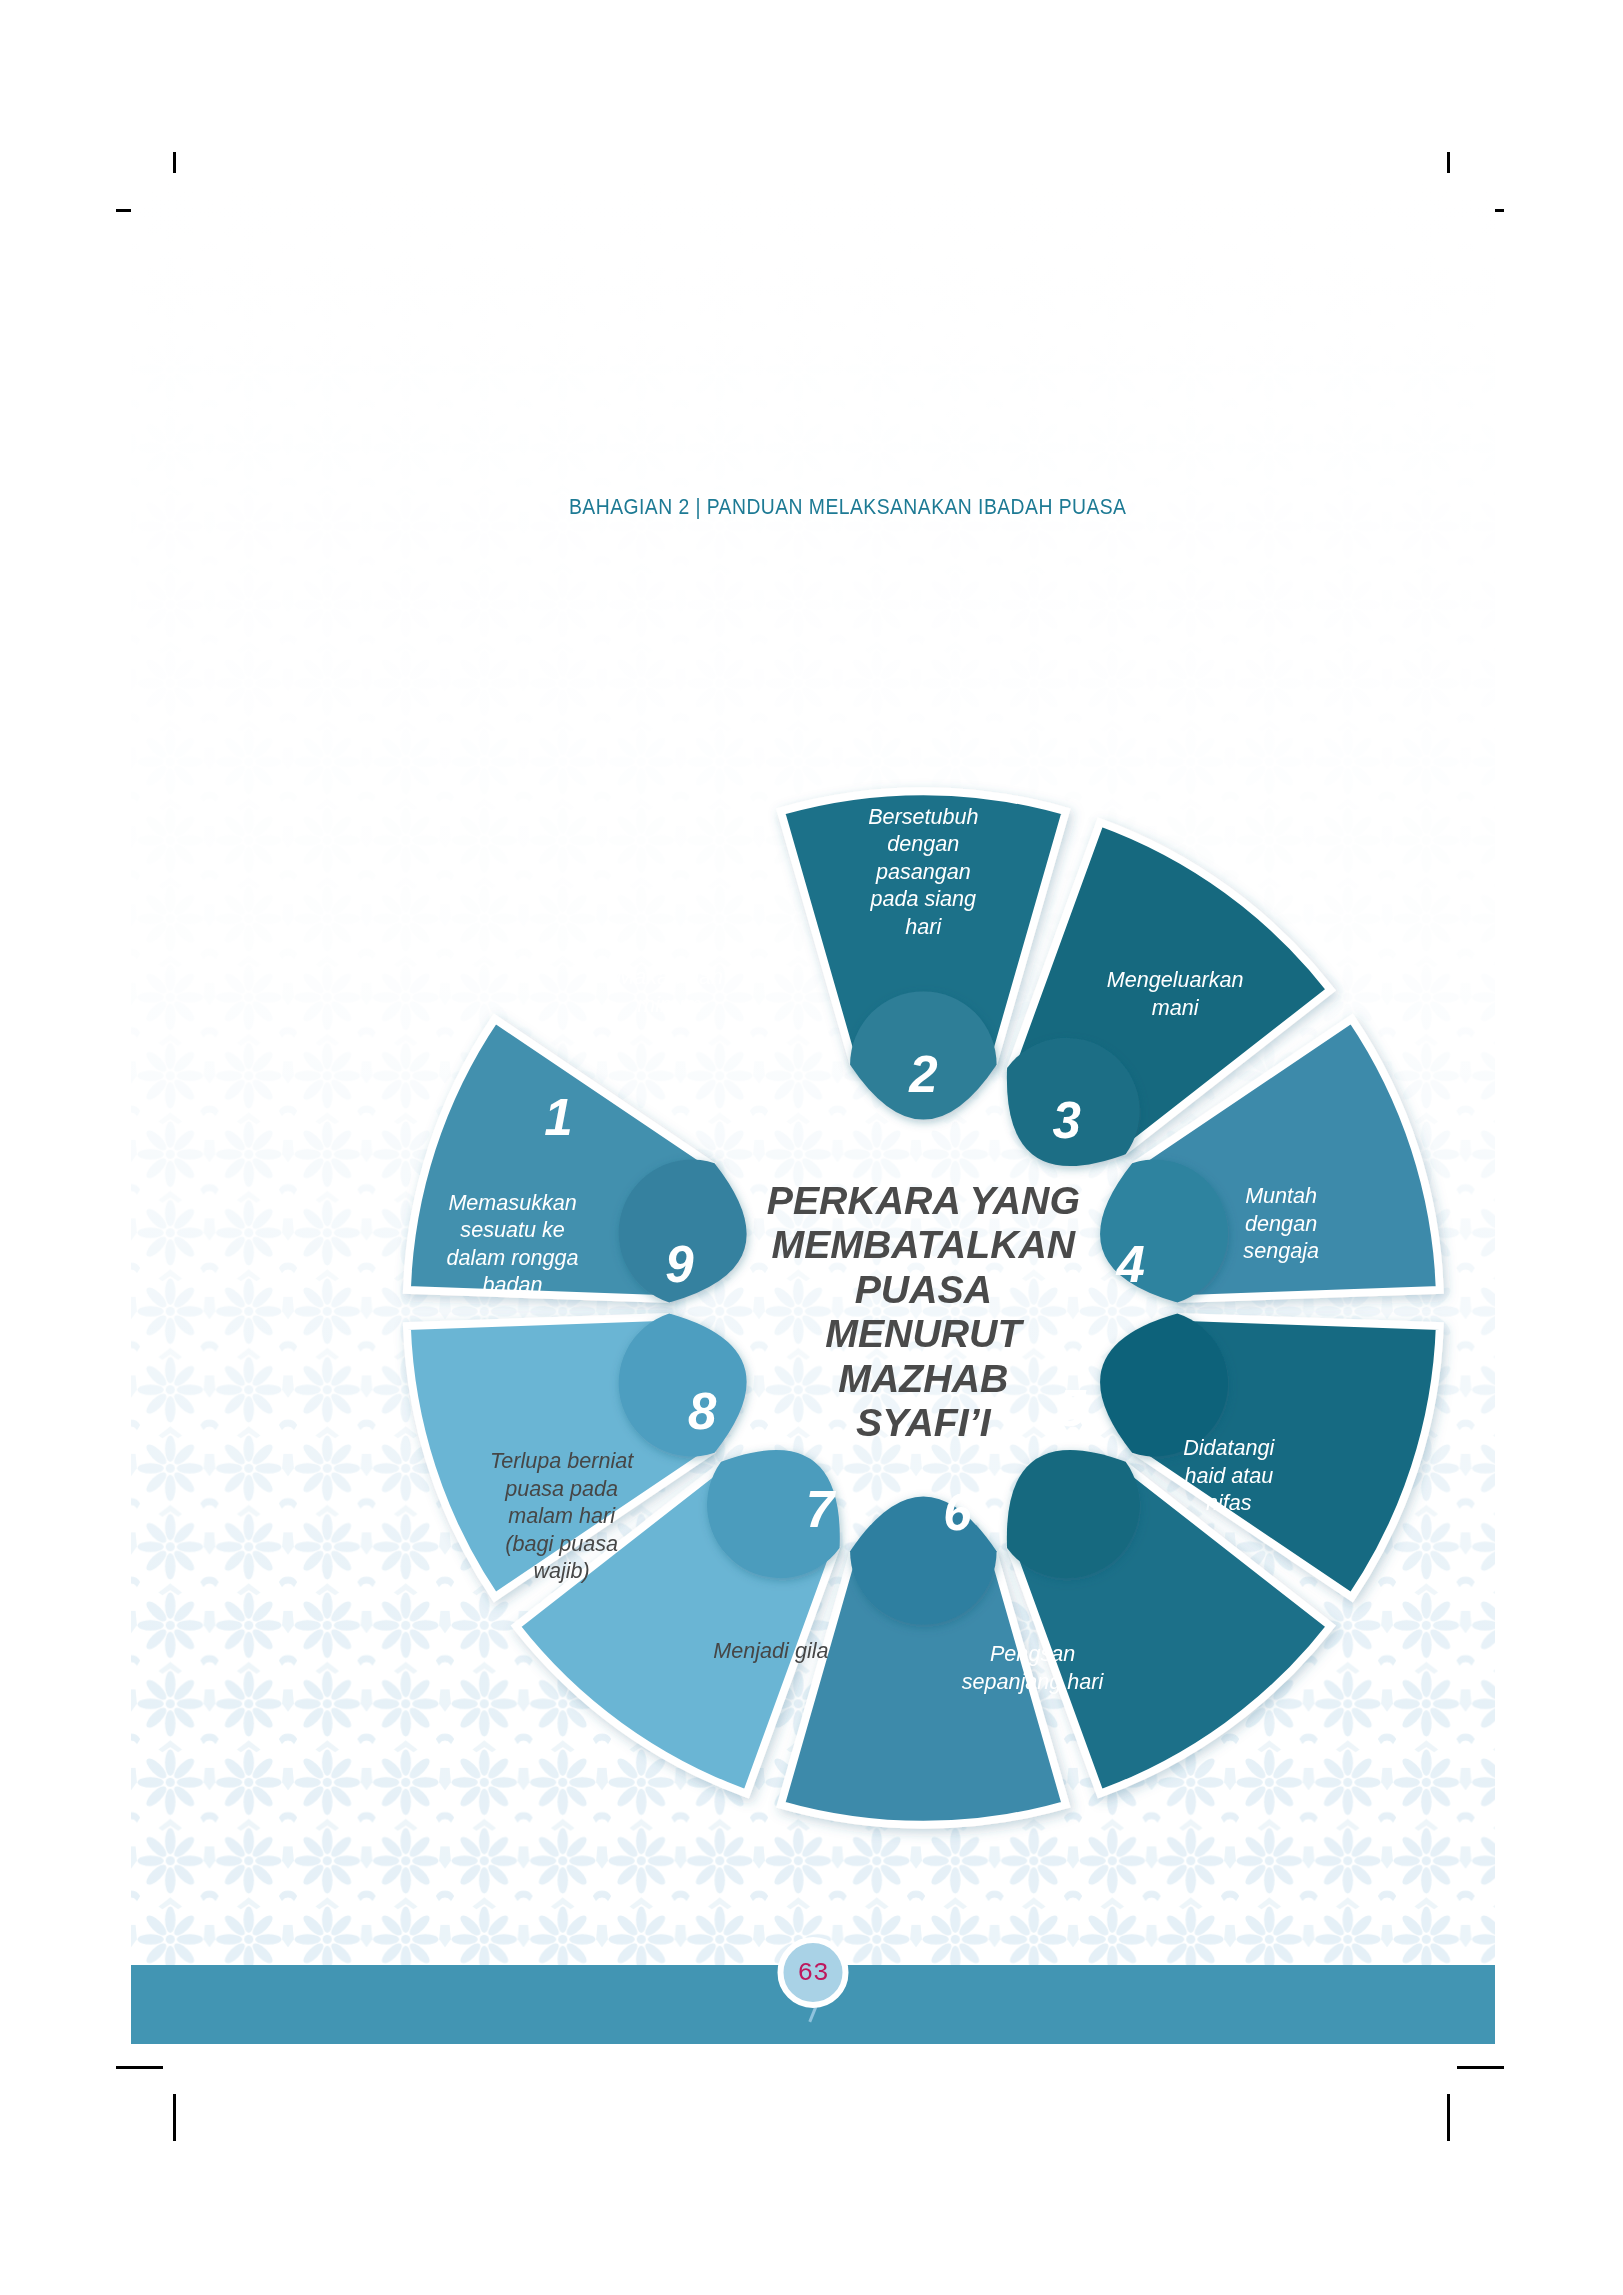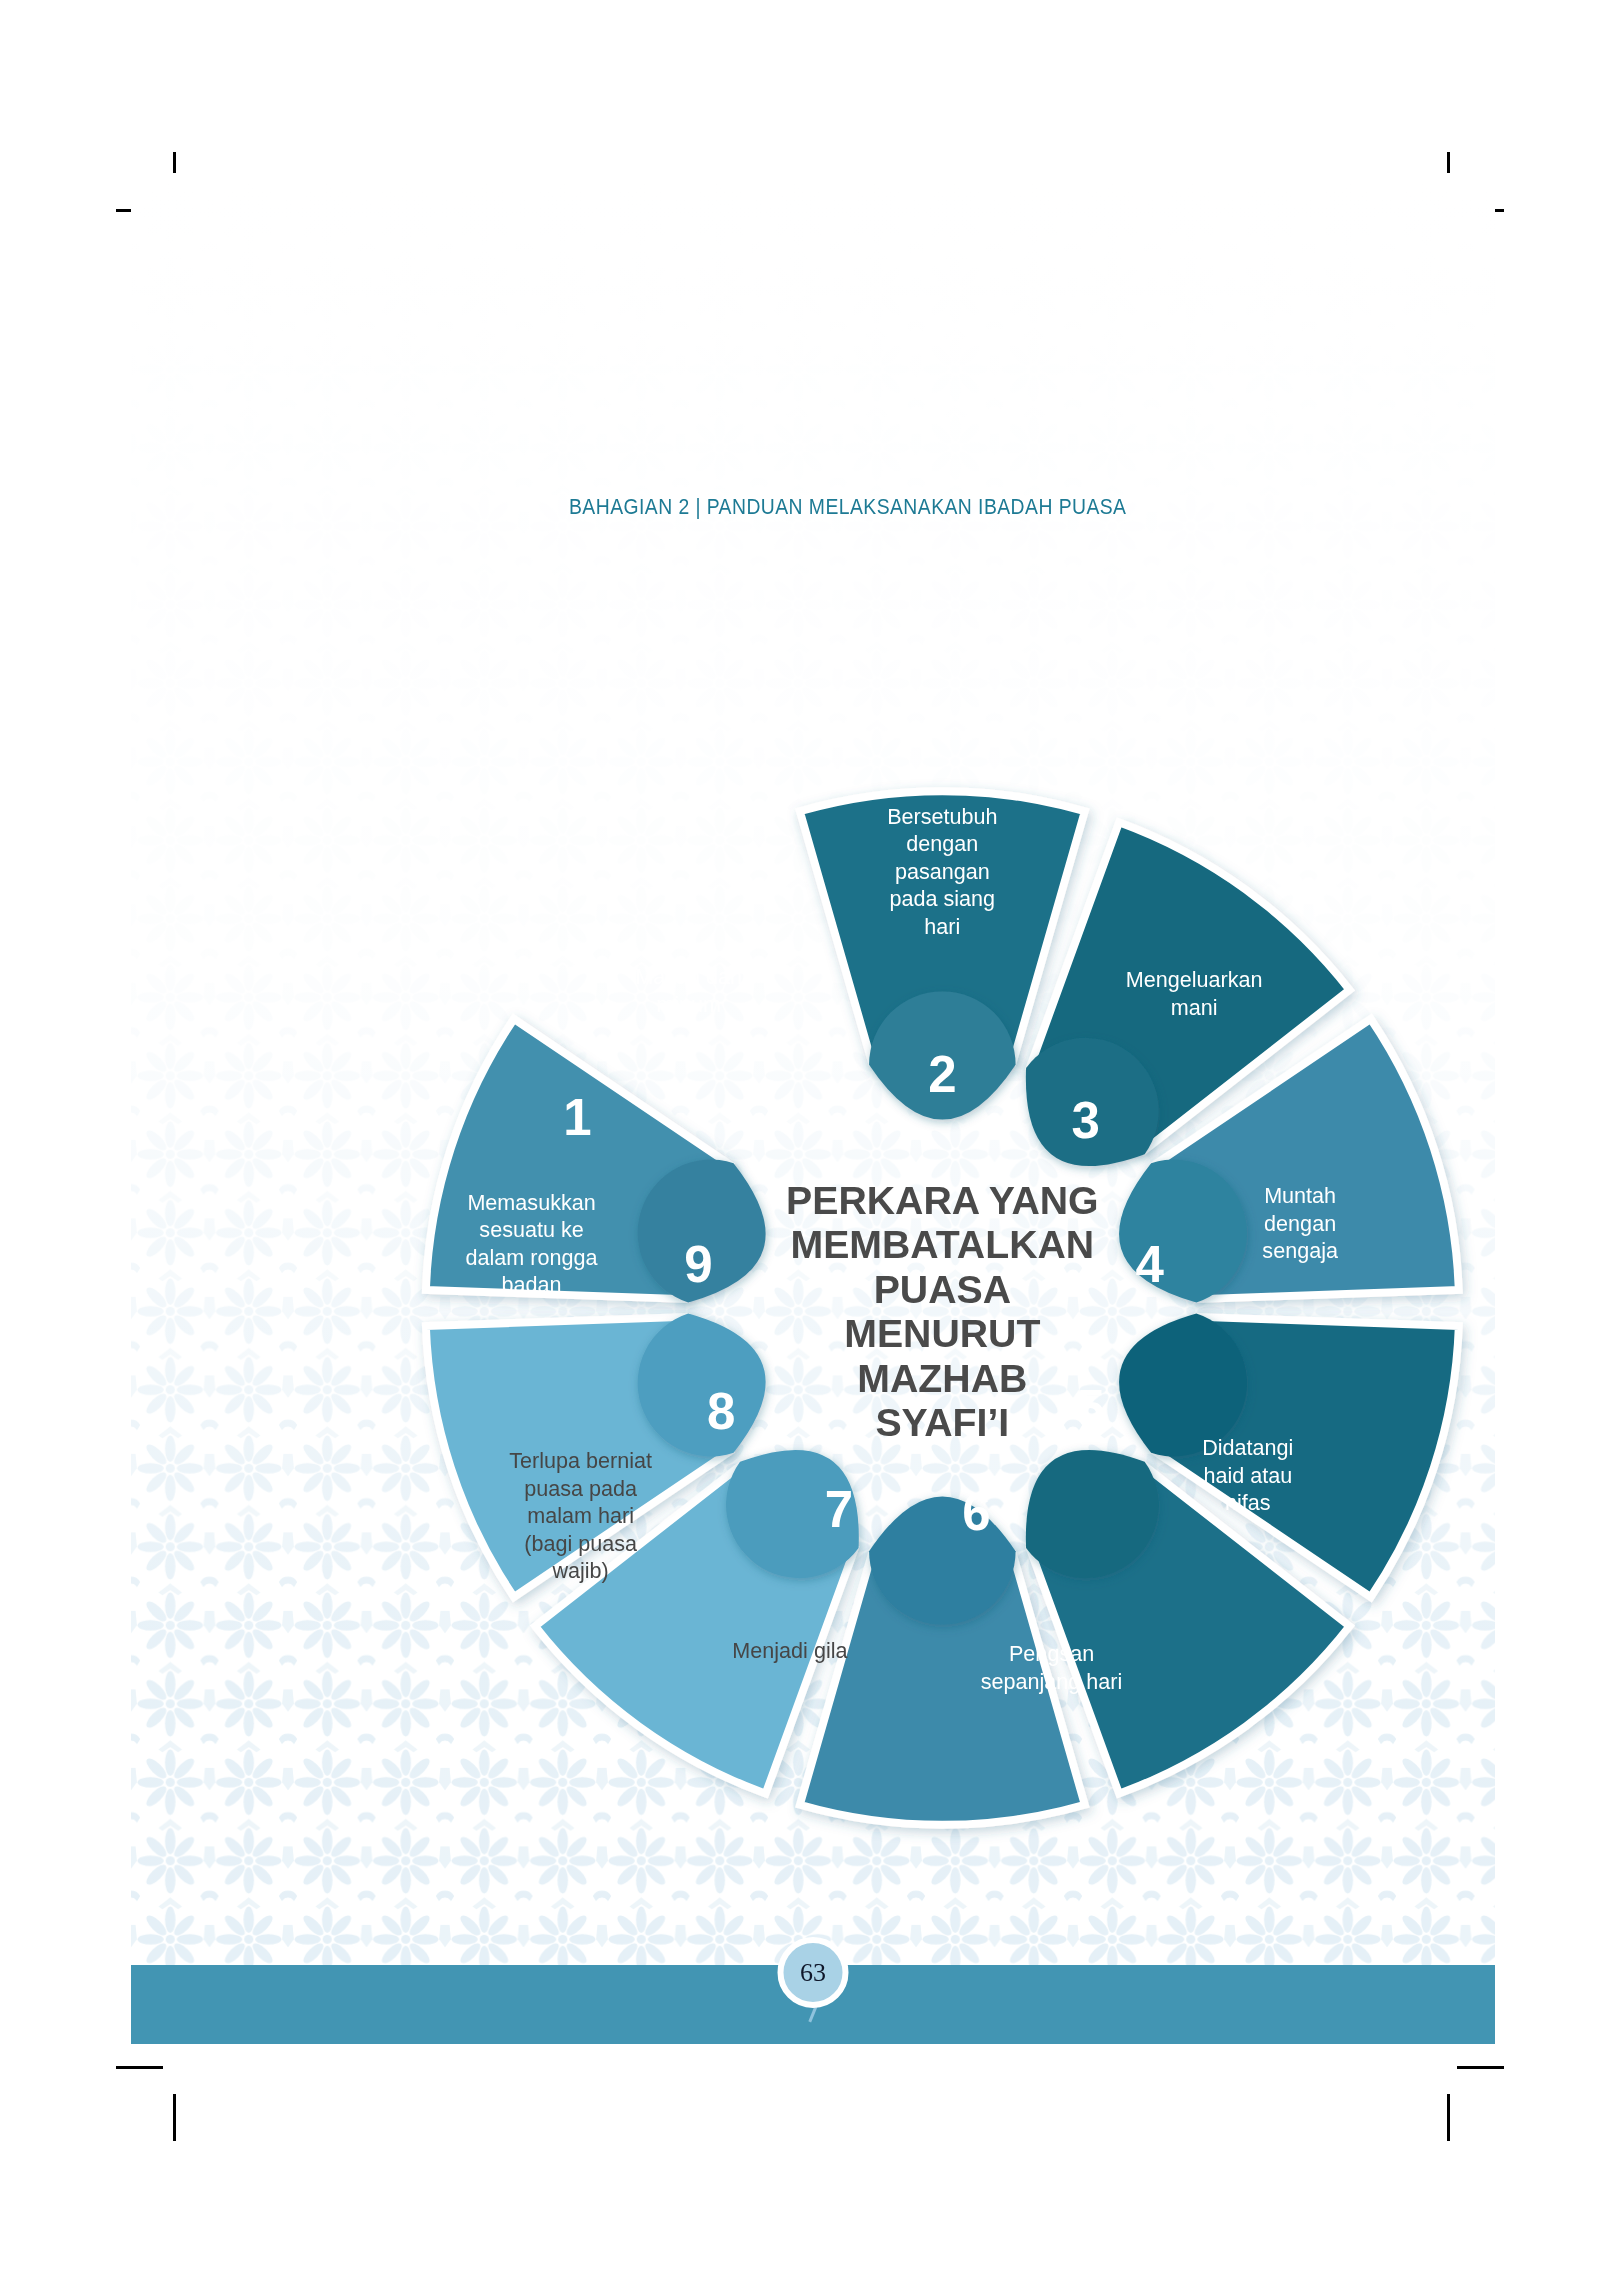--- a/index.html
+++ b/index.html
@@ -54,24 +54,25 @@
     color: #1d7a94;
     font-family: "Liberation Sans Narrow", "Liberation Sans", sans-serif;
     transform: scaleX(0.88);
     transform-origin: left center;
     white-space: nowrap;
   }
 
   
   #wheel-wrap {
     position: absolute;
-    left: 240px;
+    left: 221px;
     top: 579px;
     width: 1178px;
     height: 1112px;
+    font-style: italic;
   }
   #wheel-svg { width: 100%; height: 100%; display: block; }
 
   .seg-label {
     font-family: "Liberation Sans", sans-serif;
     font-size: 33px;
     text-anchor: middle;
   }
   .seg-label.light { fill: #ffffff; }
   .seg-label.dark  { fill: #464646; }
@@ -108,22 +109,22 @@
     transform: translateX(-50%);
     width: 71px;
     height: 71px;
     border-radius: 50%;
     background: #a9d2e6;
     border: 6.5px solid #ffffff;
     display: flex;
     align-items: center;
     justify-content: center;
     font-size: 26px;
-    color: #0f172a;
-    font-family: Liberation Serif, serif;
+    color: #be185d;
+    font-family: Liberation Mono, monospace;
     box-sizing: border-box;
   }
   #page-number-tick {
     position: absolute;
     left: 50%;
     bottom: 19.6px;
     width: 2.6px;
     height: 30px;
     background: #8fc3dd;
     transform: translateX(6.5px) rotate(22deg);

